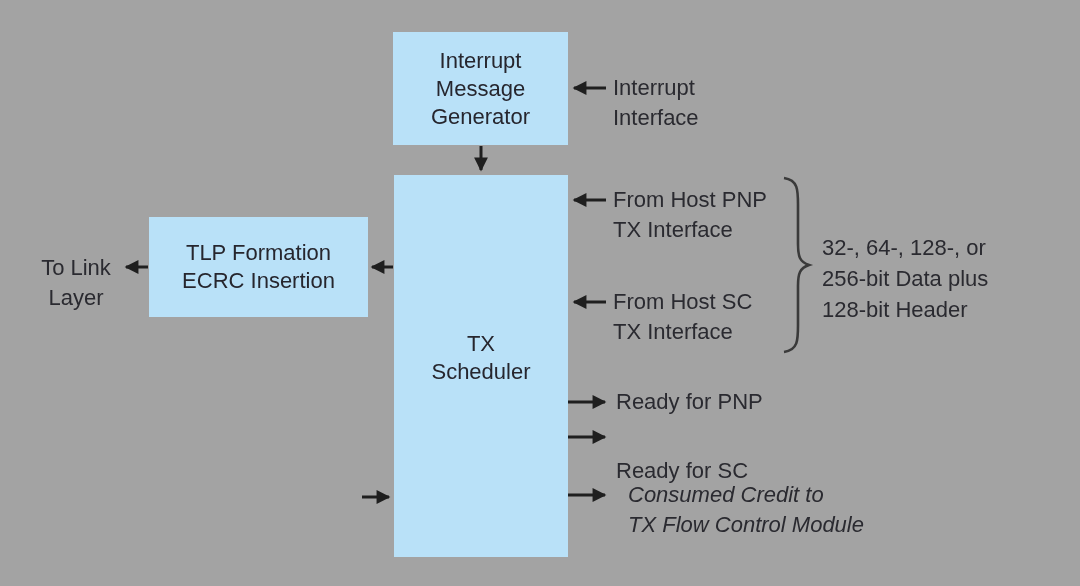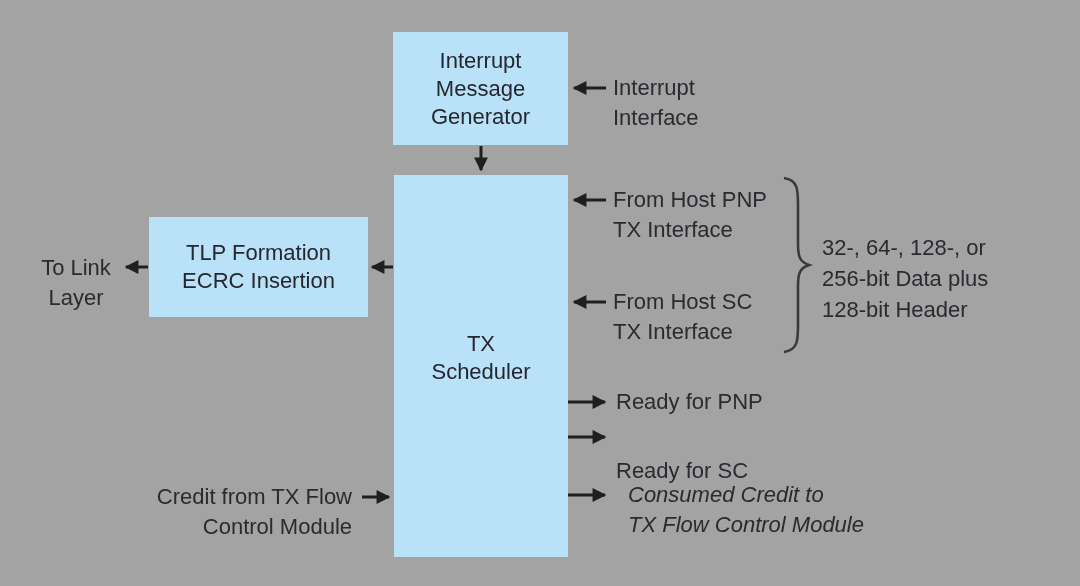--- a/index.html
+++ b/index.html
@@ -126,19 +126,17 @@
 256-bit Data plus
 128-bit Header</div>
 
   <div class="lbl lbl-ready-pnp">Ready for PNP</div>
 
   <div class="lbl lbl-ready-sc">Ready for SC</div>
 
   <div class="lbl lbl-consumed-credit">Consumed Credit to
 TX Flow Control Module</div>
 
-  <div class="lbl lbl-credit-from">Credit from TX Flow
-Control Module</div>
 
   <div class="lbl lbl-to-link-layer">To Link
 Layer</div>
 
 </div>
 
 </body></html>

